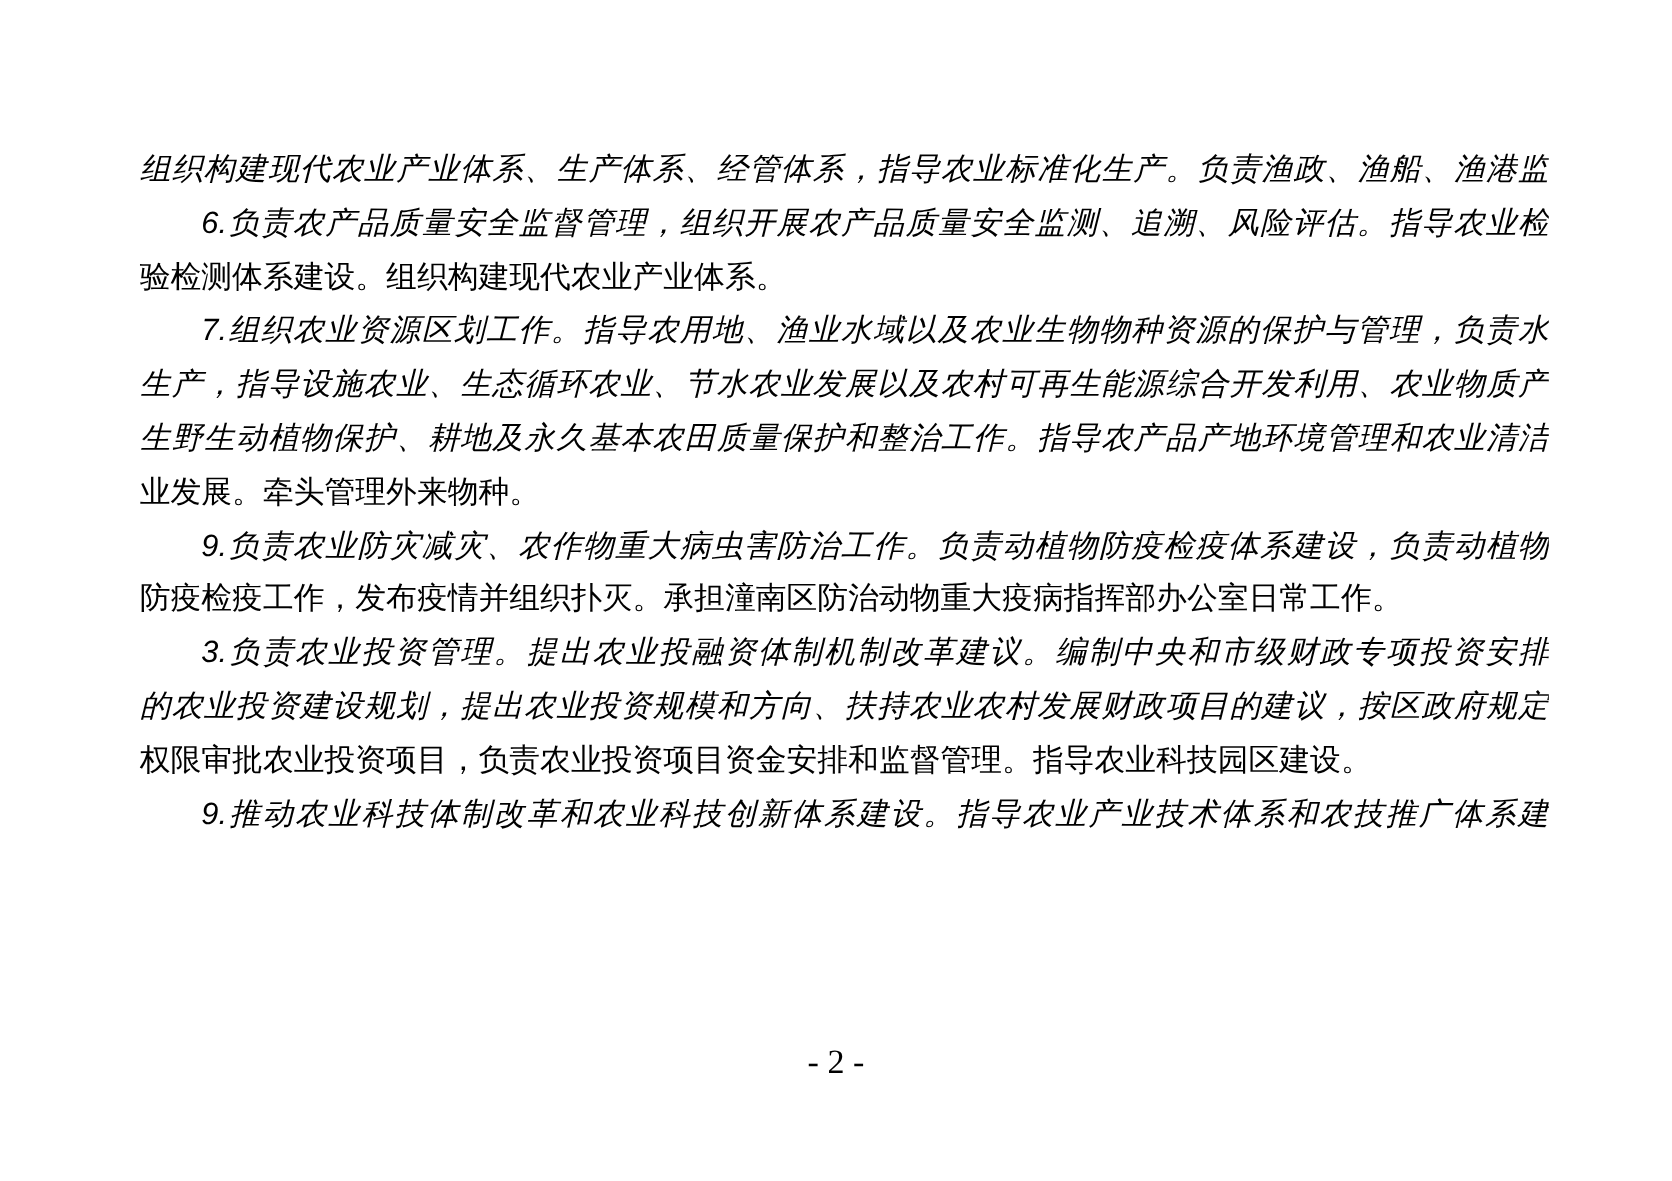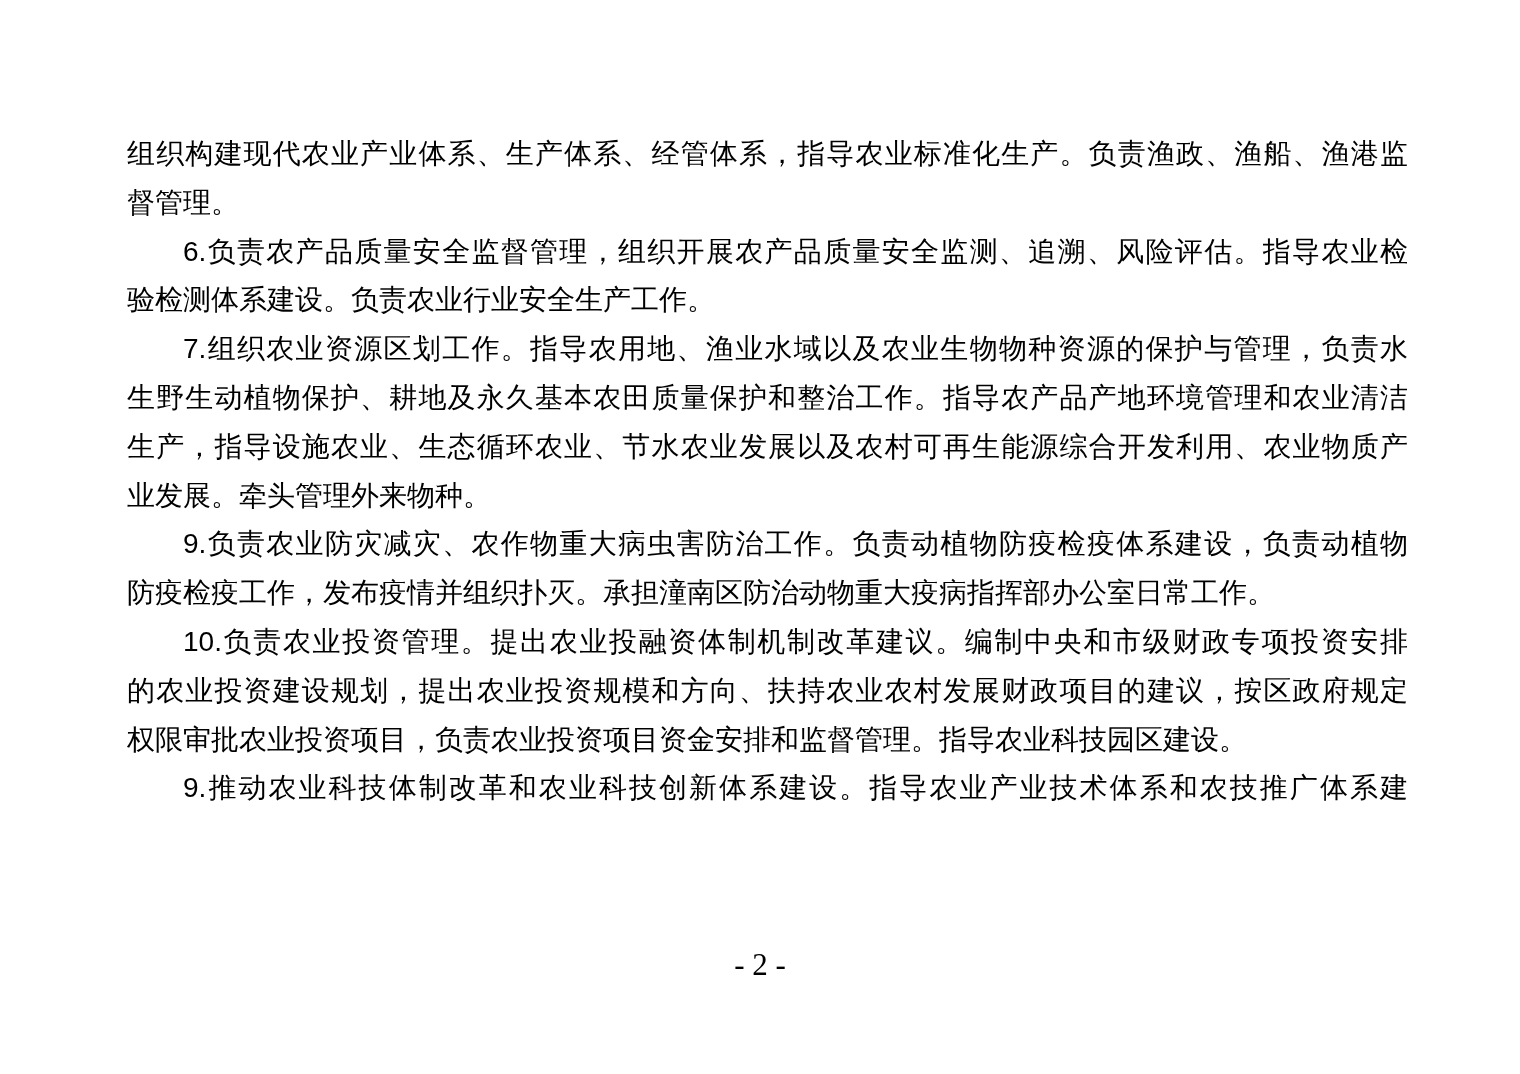--- a/index.html
+++ b/index.html
@@ -30,20 +30,21 @@
     height: 48.8px;
     line-height: 48.8px;
     font-size: 28px;
     color: #000000;
     text-align: justify;
     overflow: hidden;
     white-space: normal;
   }
   .line.fill {
     text-align-last: justify;
+    font-style: italic;
   }
   .line.indent {
     text-indent: 2em;
   }
   .footer {
     position: absolute;
     left: 0;
     top: 940px;
     width: 100%;
     height: 50px;
@@ -56,45 +57,44 @@
 </style>
 </head>
 <body>
 
 <div class="page">
 
   <div class="text-block">
 
     <div class="para">
       <div class="line fill">组织构建现代农业产业体系、生产体系、经管体系，指导农业标准化生产。负责渔政、渔船、渔港监</div>
-      <div class="line">督管理。</div>
     </div>
 
     <div class="para">
       <div class="line fill indent">6.负责农产品质量安全监督管理，组织开展农产品质量安全监测、追溯、风险评估。指导农业检</div>
-      <div class="line">验检测体系建设。负责农业行业安全生产工作。</div>
+      <div class="line">验检测体系建设。组织构建现代农业产业体系。</div>
     </div>
 
     <div class="para">
       <div class="line fill indent">7.组织农业资源区划工作。指导农用地、渔业水域以及农业生物物种资源的保护与管理，负责水</div>
+      <div class="line fill">生产，指导设施农业、生态循环农业、节水农业发展以及农村可再生能源综合开发利用、农业物质产</div>
       <div class="line fill">生野生动植物保护、耕地及永久基本农田质量保护和整治工作。指导农产品产地环境管理和农业清洁</div>
-      <div class="line fill">生产，指导设施农业、生态循环农业、节水农业发展以及农村可再生能源综合开发利用、农业物质产</div>
       <div class="line">业发展。牵头管理外来物种。</div>
     </div>
 
     <div class="para">
     </div>
 
     <div class="para">
       <div class="line fill indent">9.负责农业防灾减灾、农作物重大病虫害防治工作。负责动植物防疫检疫体系建设，负责动植物</div>
       <div class="line">防疫检疫工作，发布疫情并组织扑灭。承担潼南区防治动物重大疫病指挥部办公室日常工作。</div>
     </div>
 
     <div class="para">
-      <div class="line fill indent">10.负责农业投资管理。提出农业投融资体制机制改革建议。编制中央和市级财政专项投资安排</div>
+      <div class="line fill indent">3.负责农业投资管理。提出农业投融资体制机制改革建议。编制中央和市级财政专项投资安排</div>
       <div class="line fill">的农业投资建设规划，提出农业投资规模和方向、扶持农业农村发展财政项目的建议，按区政府规定</div>
       <div class="line">权限审批农业投资项目，负责农业投资项目资金安排和监督管理。指导农业科技园区建设。</div>
     </div>
 
     <div class="para">
       <div class="line fill indent">9.推动农业科技体制改革和农业科技创新体系建设。指导农业产业技术体系和农技推广体系建</div>
     </div>
 
   </div>
 

